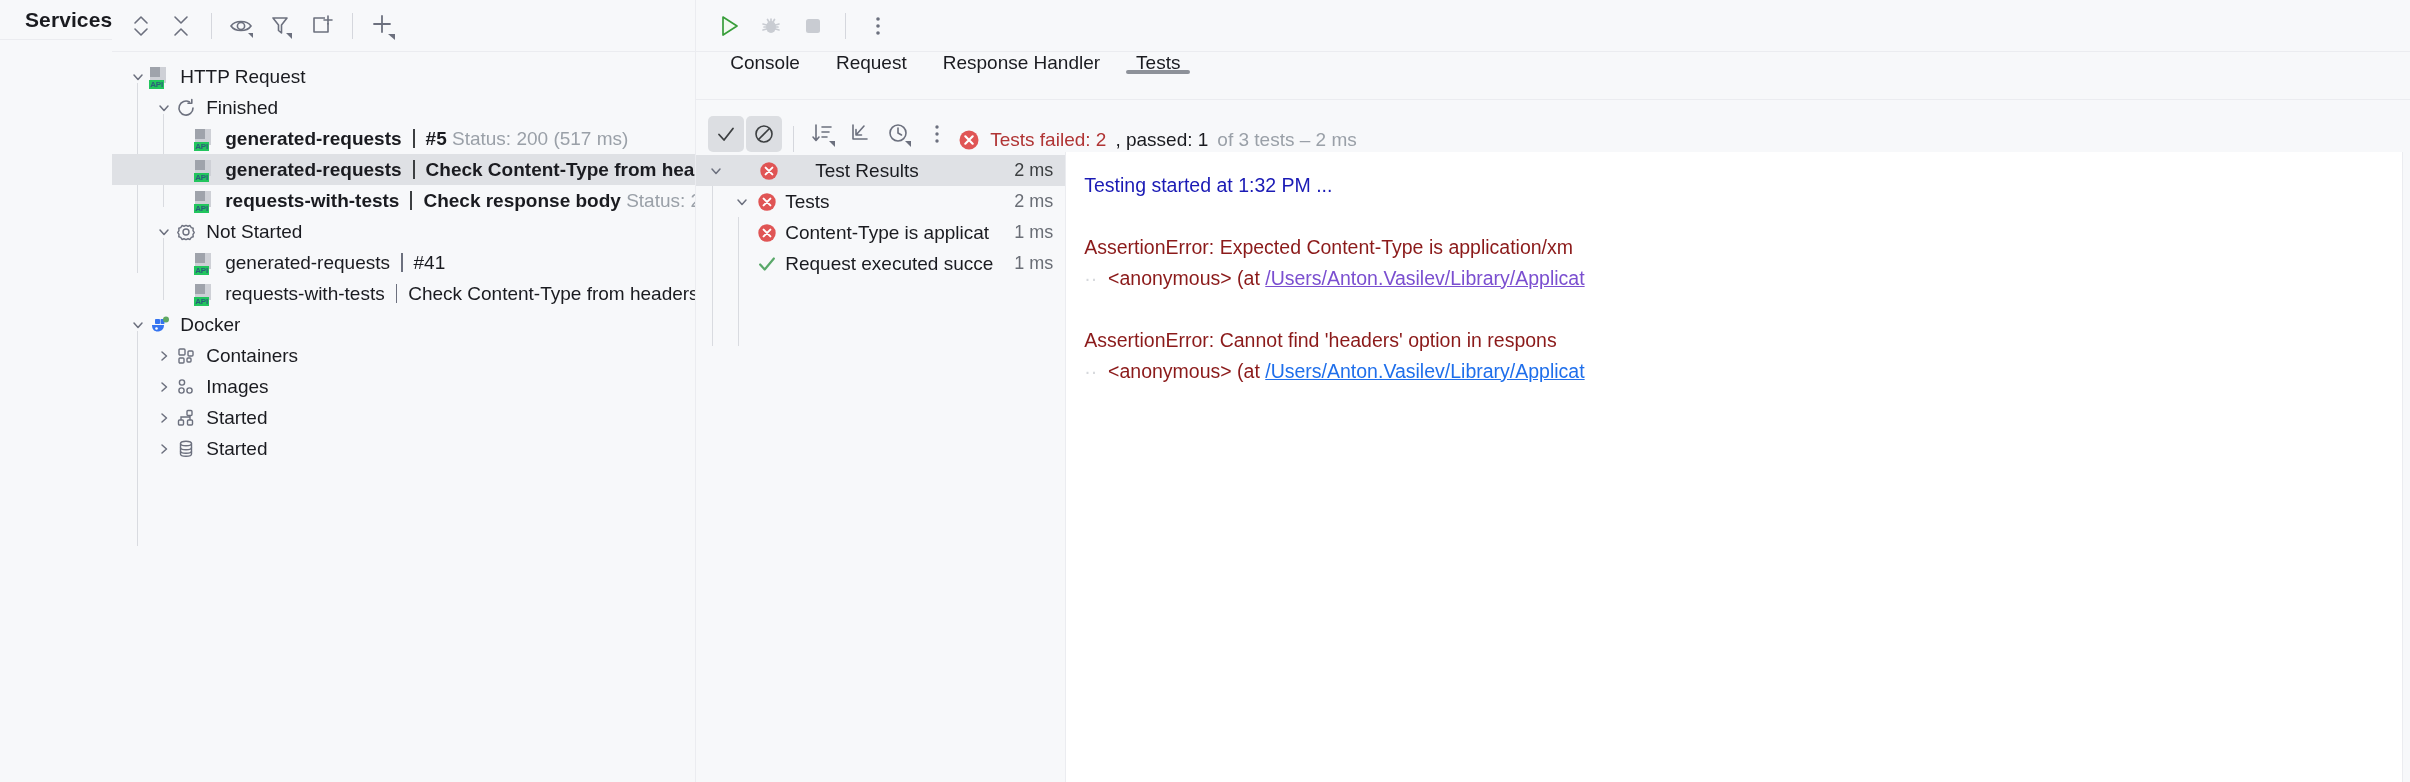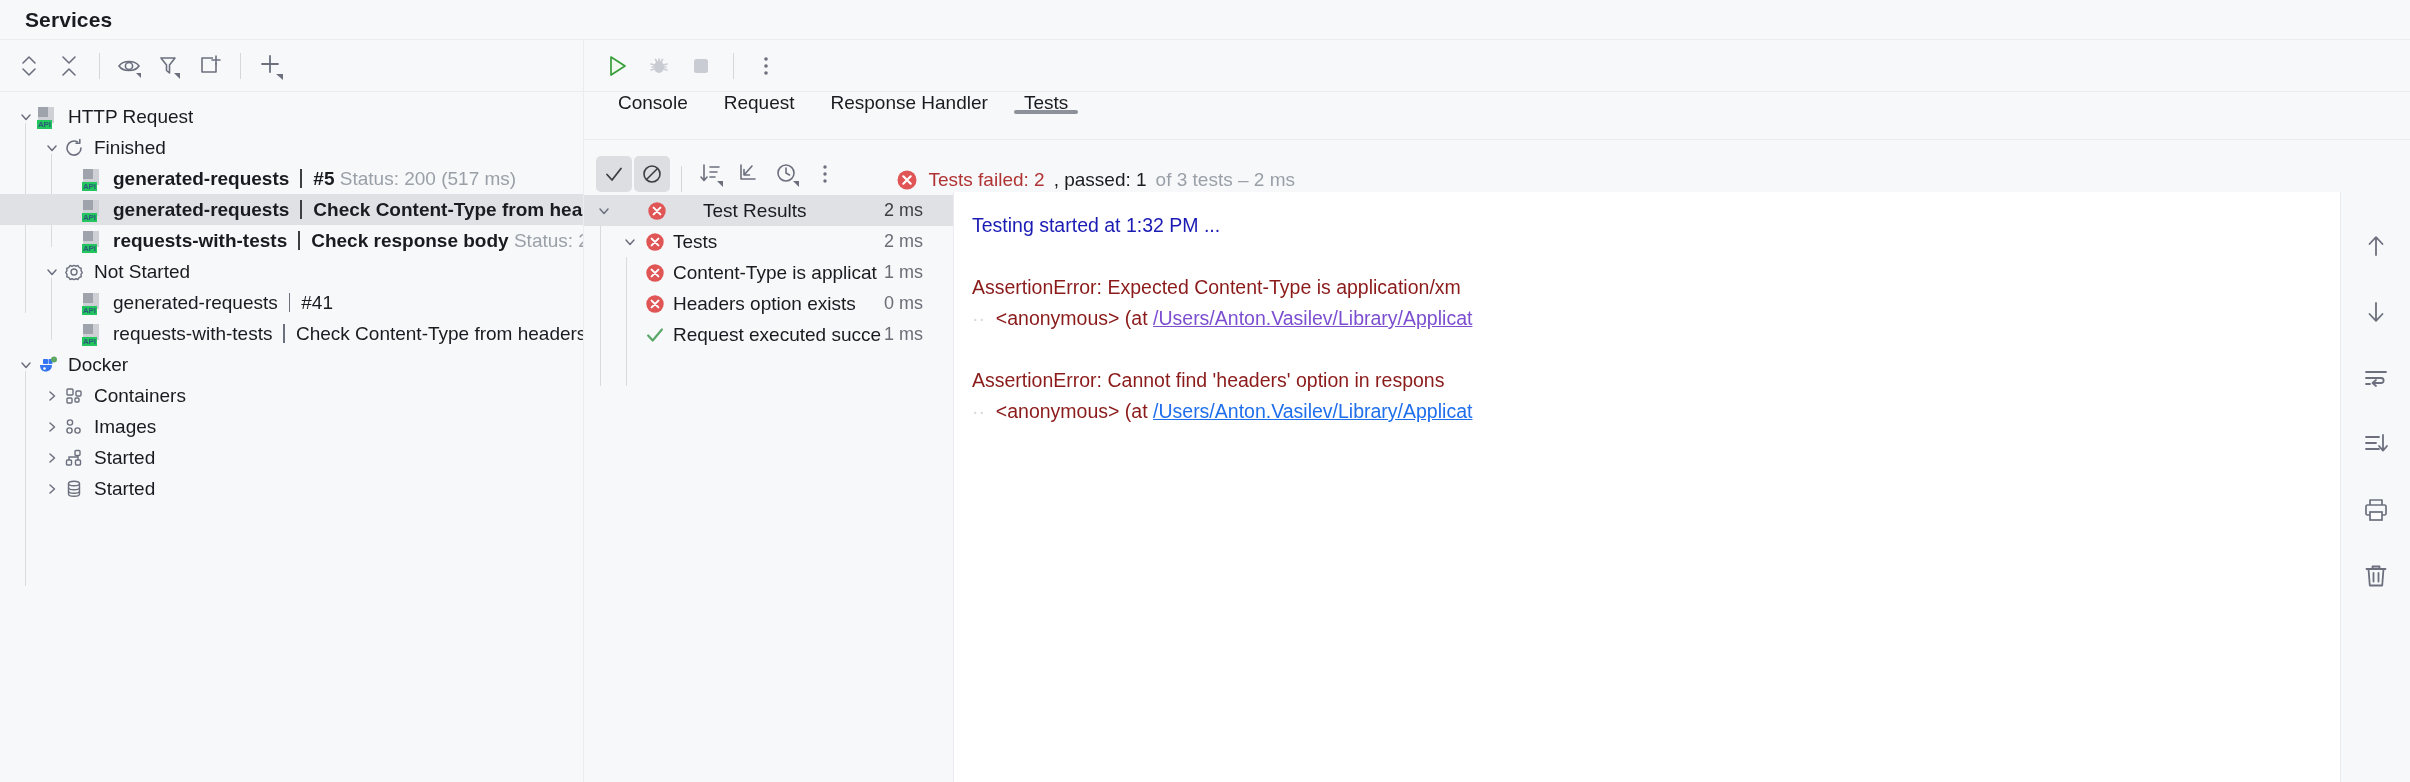--- a/index.html
+++ b/index.html
@@ -3,21 +3,21 @@
 <meta charset="utf-8">
 <style>
   * { box-sizing: border-box; margin: 0; padding: 0; }
   html, body {
     width: 2410px; height: 782px;
     background: #f7f8fa;
     font-family: "Liberation Sans", sans-serif;
     color: #1a1b20;
     overflow: hidden;
   }
-  .app { width: 2410px; height: 782px; display: flex; flex-direction: column; background: #f7f8fa; }
+  .app { width: 2410px; height: 782px; display: flex; flex-direction: row; background: #f7f8fa; }
 
   
   .titlebar {
     height: 40px; flex: 0 0 40px;
     display: flex; align-items: center;
     padding-left: 25px;
     border-bottom: 1px solid #ebecf0;
     background: #f7f8fa;
   }
   .titlebar .title { font-size: 21px; font-weight: bold; letter-spacing: .1px; }
@@ -87,21 +87,21 @@
   .split { flex: 1 1 auto; display: flex; min-height: 0; }
 
   .results-tree { width: 370px; flex: 0 0 370px; border-right: 1px solid #ebecf0;
                   position: relative; overflow: hidden; padding-top: 3px; }
   .rrow { height: 31px; display: flex; align-items: center; font-size: 19px; cursor: pointer;
           position: relative; white-space: nowrap; }
   .rrow.selected { background: #dfe1e5; gap: 28px; }
   .rrow .rchev { width: 26px; flex: 0 0 26px; display: flex; justify-content: center; }
   .rrow .rico { width: 24px; flex: 0 0 24px; display: flex; justify-content: center; align-items: center; }
   .rrow .rlabel { margin-left: 6px; overflow: hidden; text-overflow: clip; }
-  .rrow .rtime { margin-left: auto; padding-right: 30px; color: #6a6e76; font-size: 18px; }
+  .rrow .rtime { margin-left: auto; padding-right: 12px; color: #6a6e76; font-size: 18px; }
   .rrow.selected .rtime { color: #3c3f41; }
   .rind0 { padding-left: 7px; }
   .rind1 { padding-left: 33px; }
   .rind2 { padding-left: 59px; }
 
   .console-wrap { flex: 1 1 auto; display: flex; min-width: 0; background: #ffffff; }
   .console { flex: 1 1 auto; padding: 18px 0 0 18px; overflow: hidden;
              font-family: Liberation Sans, sans-serif; font-size: 19.5px; line-height: 31px;
              white-space: pre; }
   .c-blue { color: #1a1ab5; }
@@ -503,30 +503,20 @@
               <span class="rico">
                 <svg width="22" height="22" viewBox="0 0 24 24">
                     <circle cx="12" cy="12" r="9.5" fill="#e05555"></circle>
                     <path d="M8.3 8.3 L15.7 15.7 M15.7 8.3 L8.3 15.7" stroke="#ffffff" stroke-width="2.2" stroke-linecap="round"></path>
                   </svg>
               </span>
               <span class="rlabel">Content-Type is applicat</span>
               <span class="rtime">1 ms</span>
             </div>
 
-            <div class="rrow rind2">
-              <span class="rico">
-                <svg width="22" height="22" viewBox="0 0 24 24">
-                    <circle cx="12" cy="12" r="9.5" fill="#e05555"></circle>
-                    <path d="M8.3 8.3 L15.7 15.7 M15.7 8.3 L8.3 15.7" stroke="#ffffff" stroke-width="2.2" stroke-linecap="round"></path>
-                  </svg>
-              </span>
-              <span class="rlabel">Headers option exists</span>
-              <span class="rtime">0 ms</span>
-            </div>
 
             <div class="rrow rind2">
               <span class="rico">
                 <svg width="22" height="22" viewBox="0 0 24 24">
                     <path d="M4.5 12.5 L9.5 18 L19.5 6" fill="none" stroke="#59a869" stroke-width="2.4" stroke-linecap="round" stroke-linejoin="round"></path>
                   </svg>
               </span>
               <span class="rlabel">Request executed succe</span>
               <span class="rtime">1 ms</span>
             </div>

